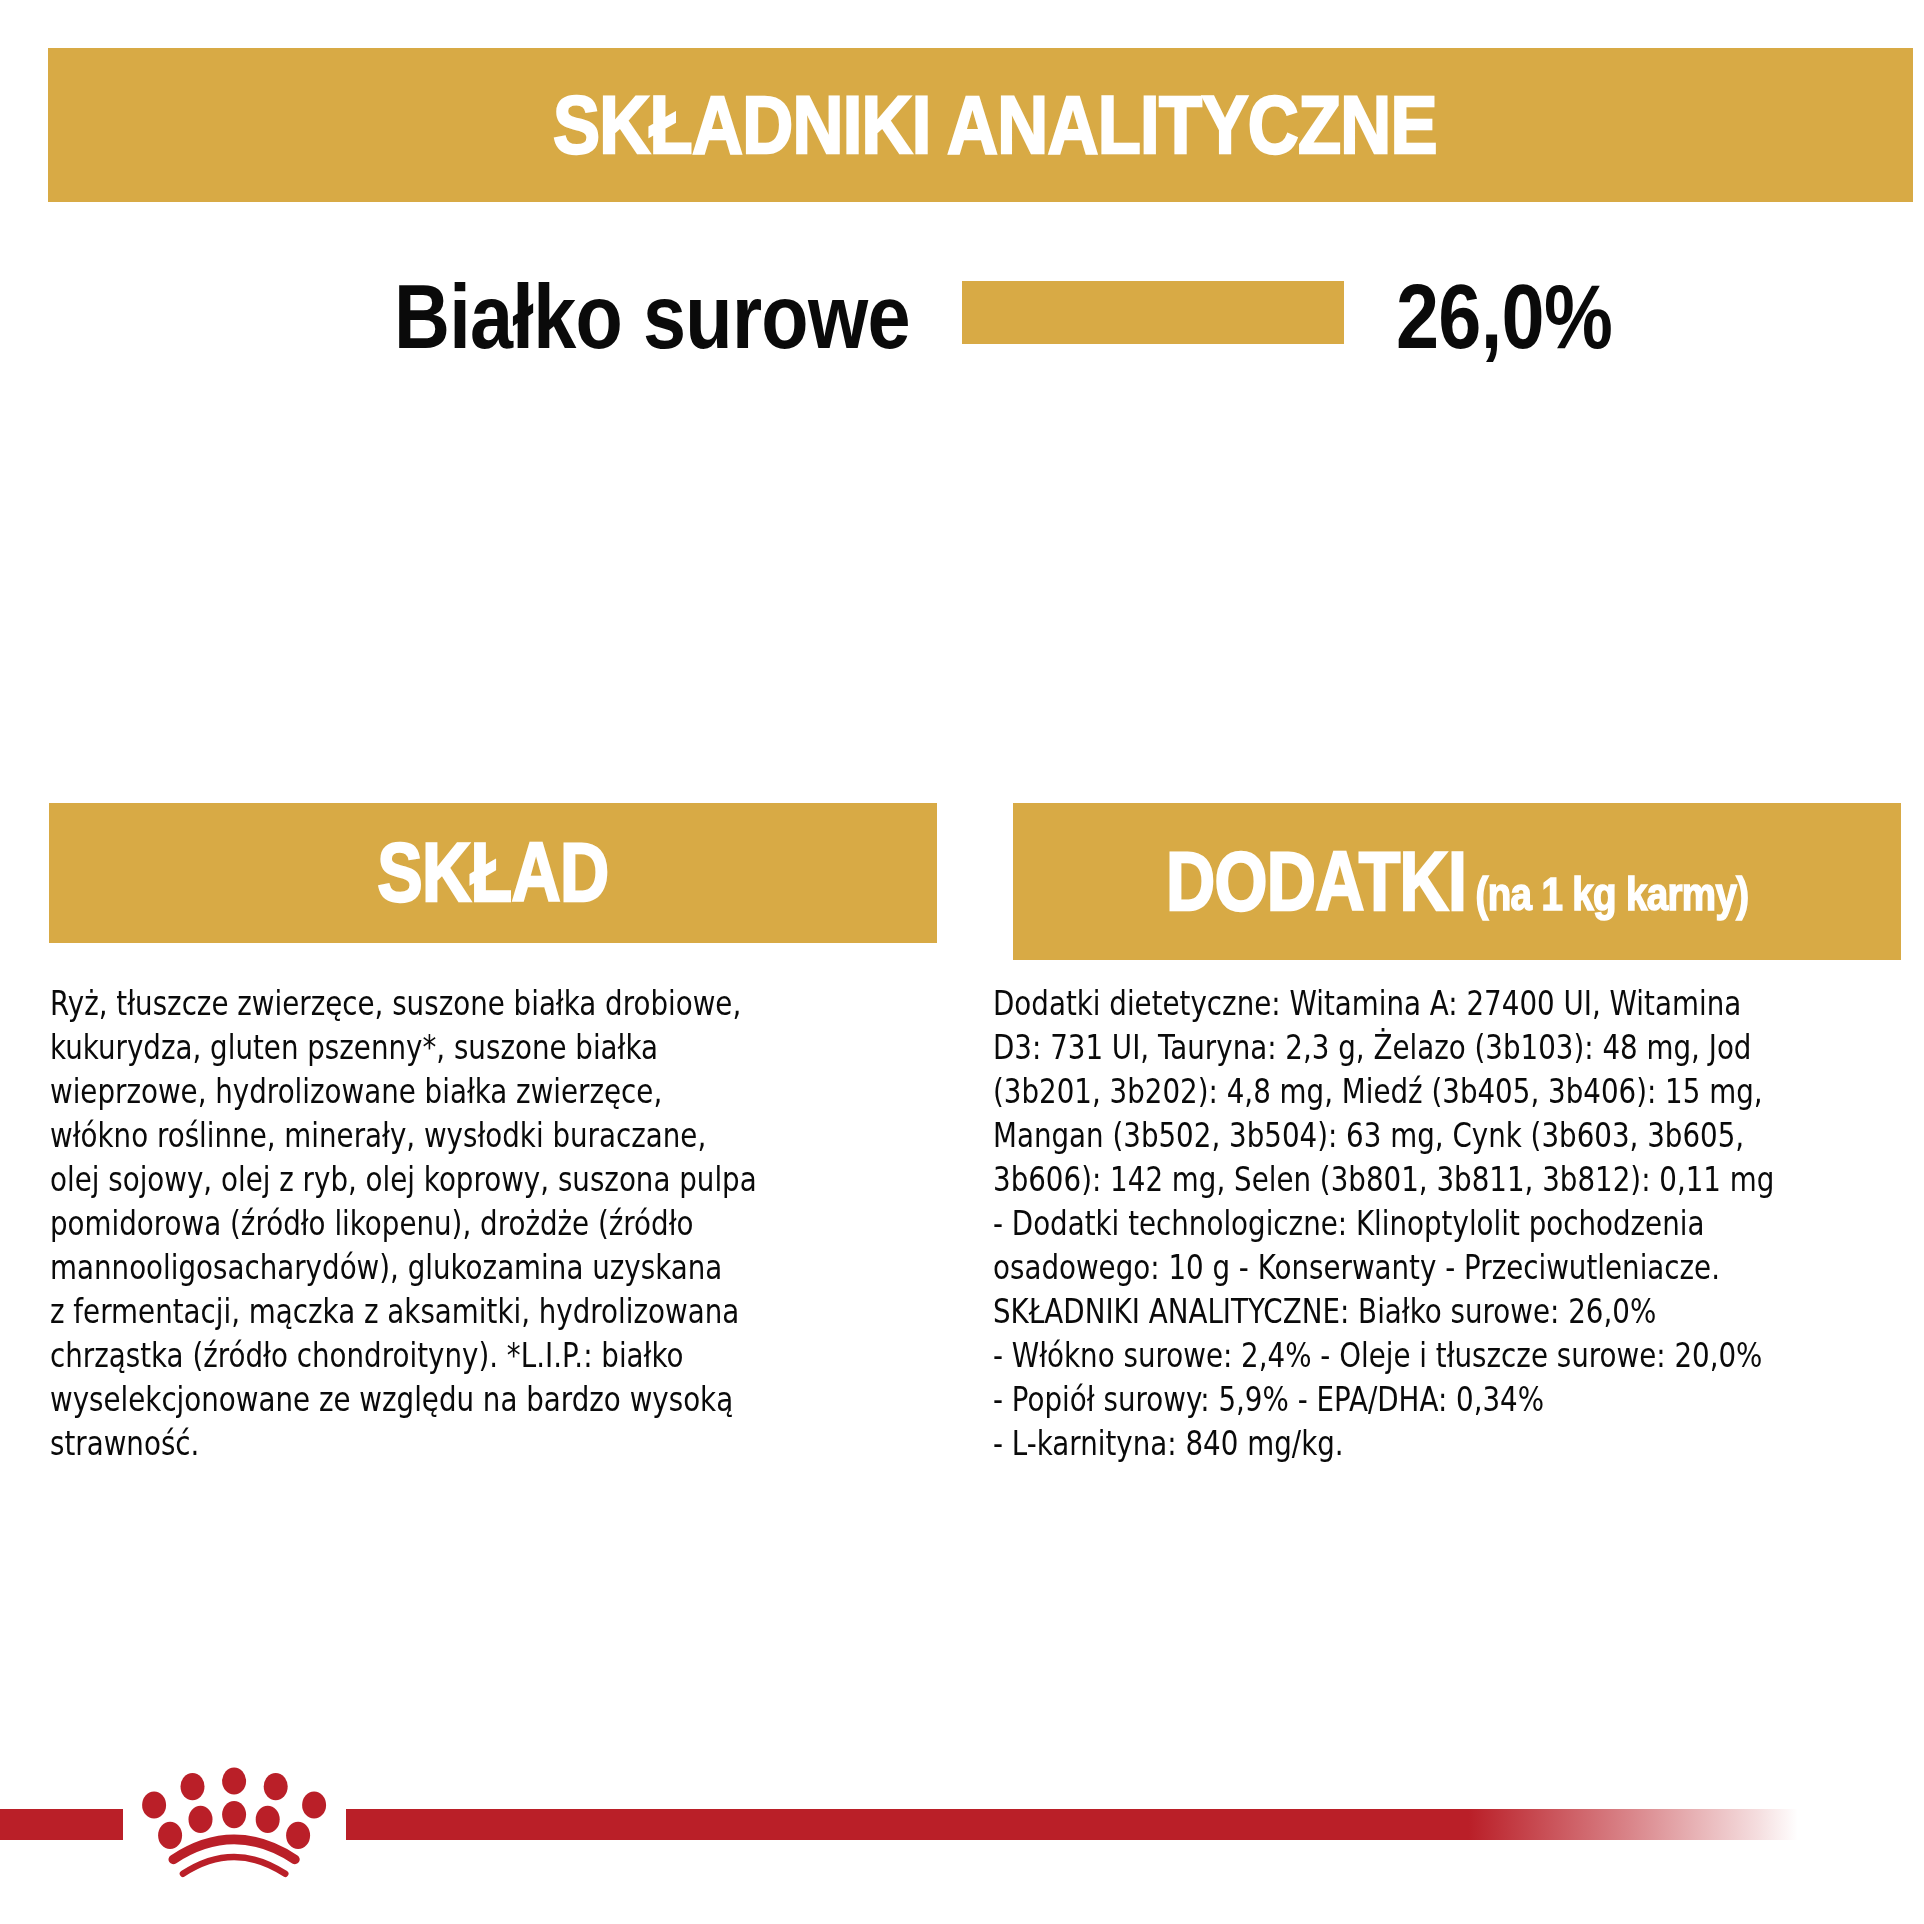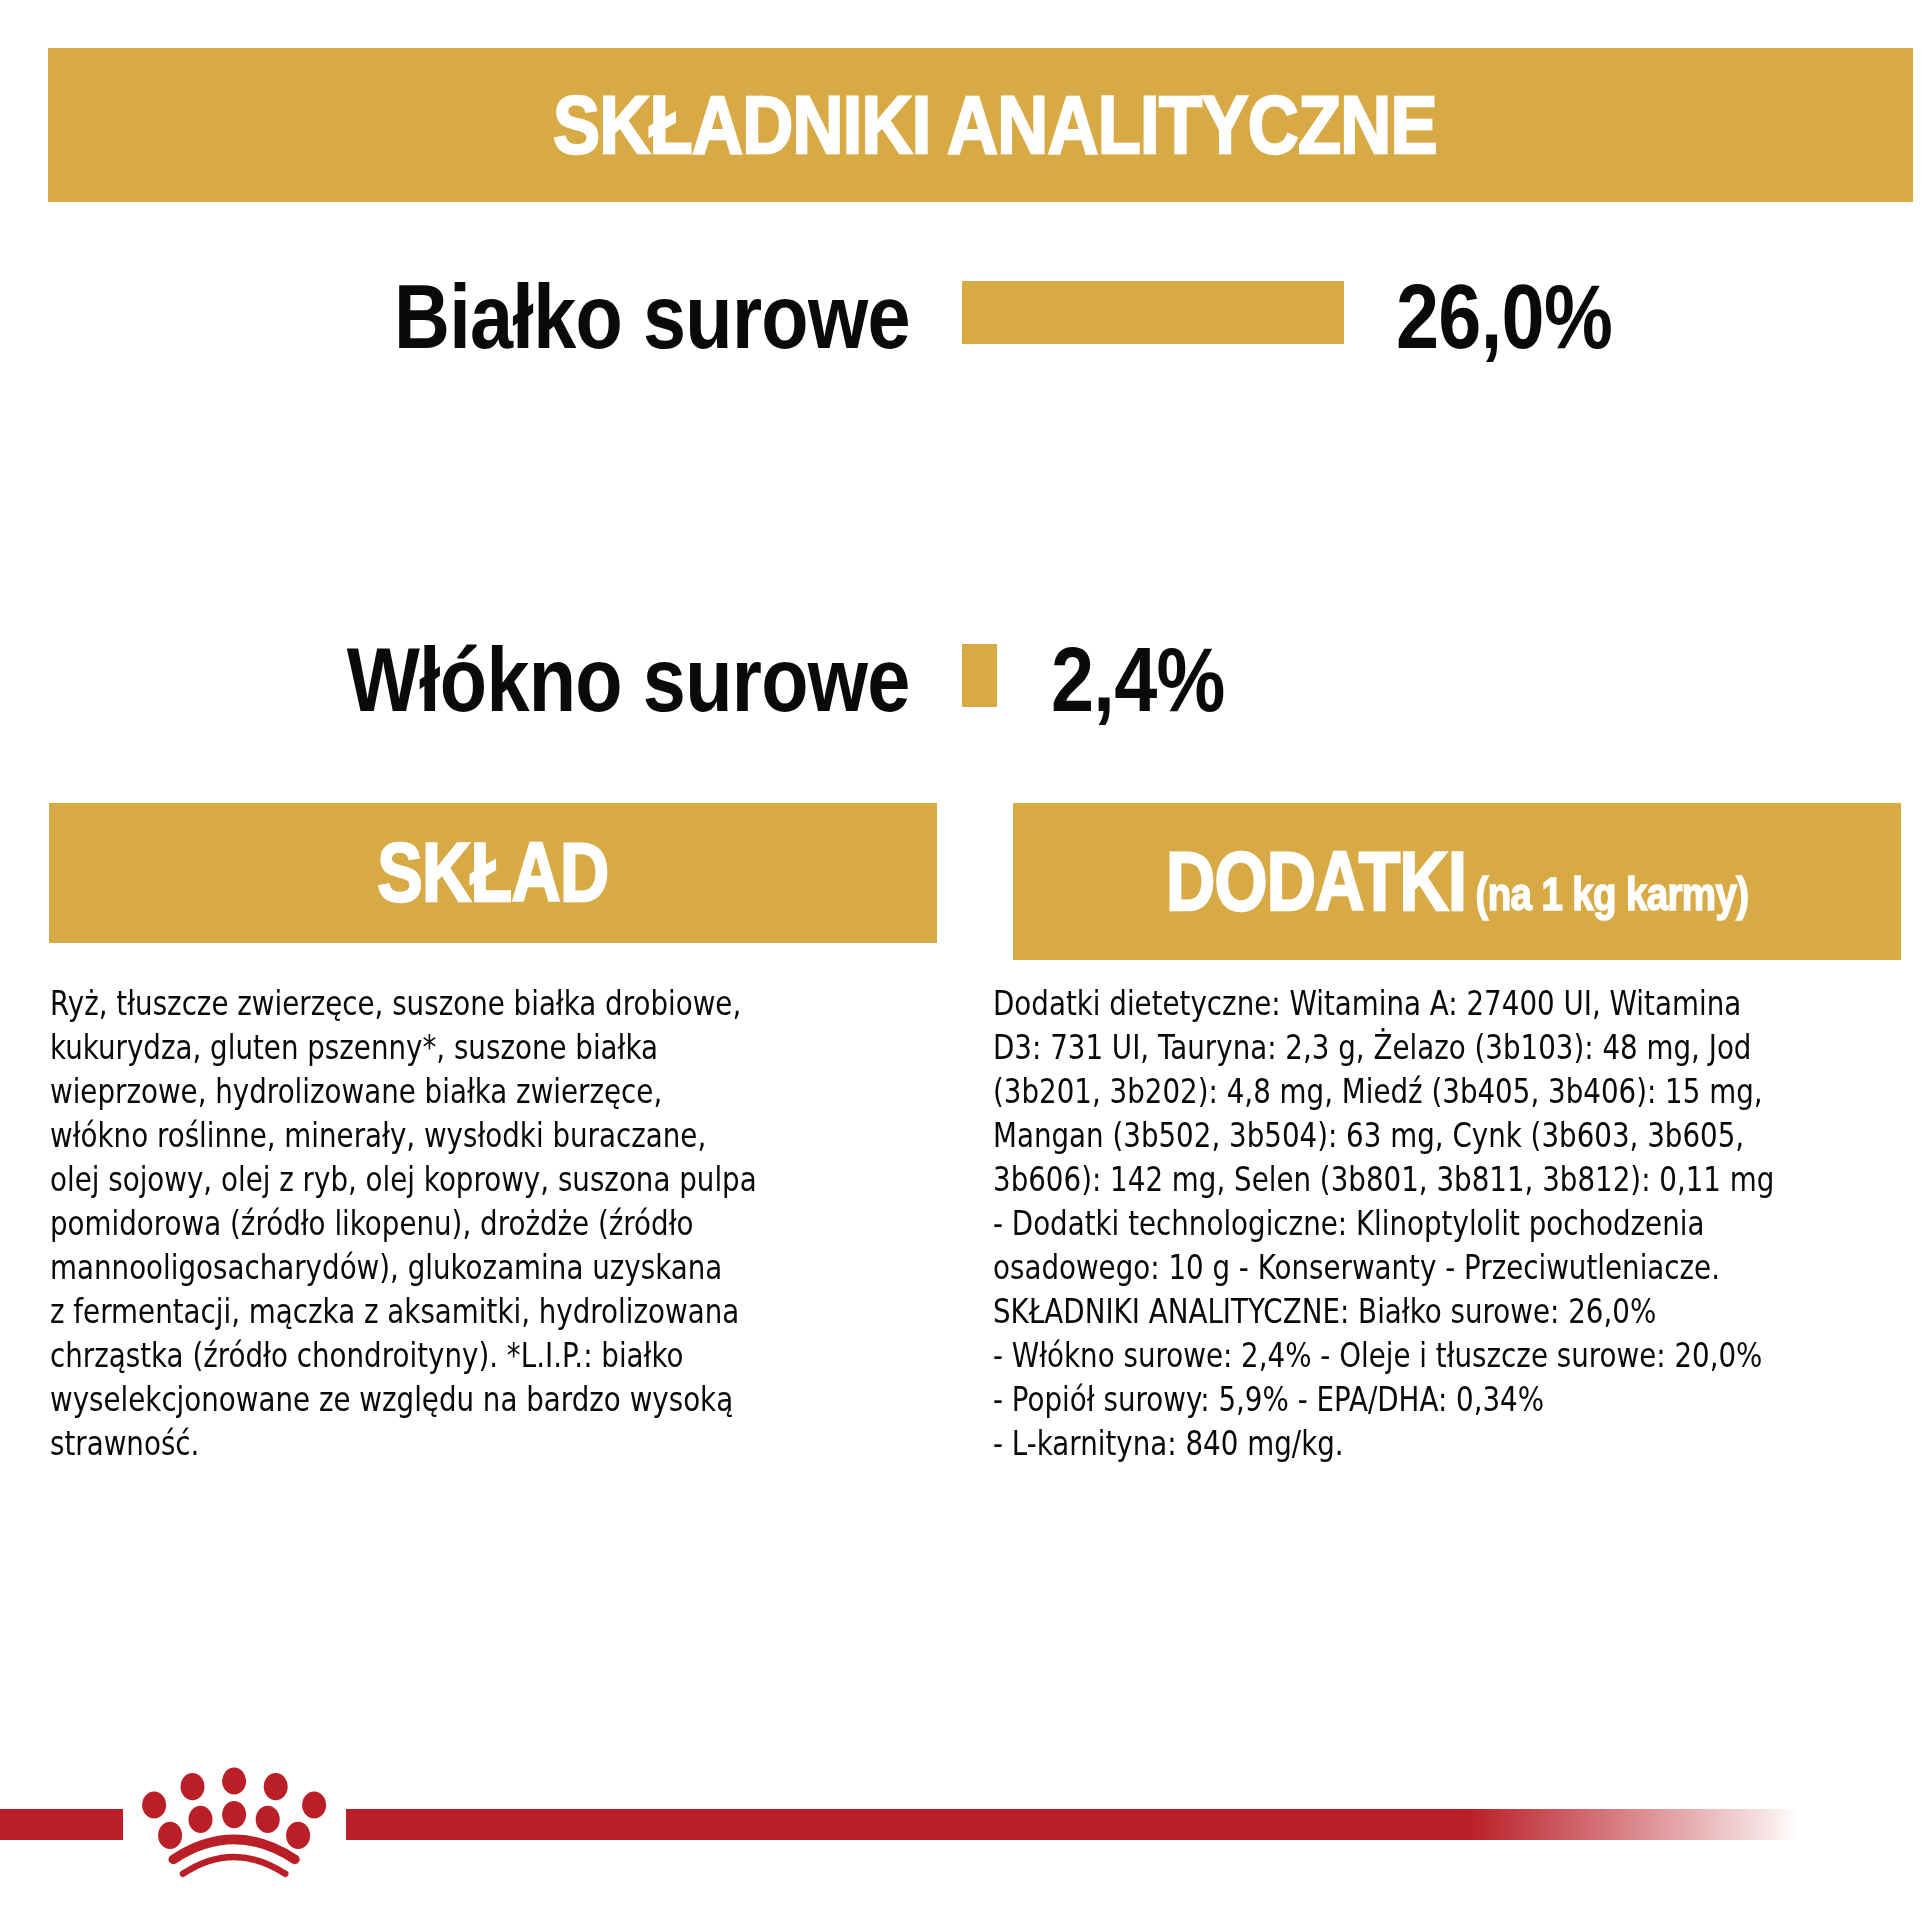--- a/index.html
+++ b/index.html
@@ -52,25 +52,20 @@
 <div class="band" id="hdr-main">
   <span class="band-title">SKŁADNIKI ANALITYCZNE</span>
 </div>
 
 <div class="chart">
   <div class="row" style="top:245px">
     <span class="row-label">Białko surowe</span>
     <div class="bar" style="width:382px"></div>
     <span class="row-value" style="left:1396px">26,0%</span>
   </div>
-  <div class="row" style="top:608px">
-    <span class="row-label">Włókno surowe</span>
-    <div class="bar" style="width:35px"></div>
-    <span class="row-value" style="left:1051px">2,4%</span>
-  </div>
 </div>
 
 <div class="band" id="hdr-sklad">
   <span class="band-title">SKŁAD</span>
 </div>
 <div class="body-text" id="sklad-text">
   <div>Ryż, tłuszcze zwierzęce, suszone białka drobiowe,</div>
   <div>kukurydza, gluten pszenny*, suszone białka</div>
   <div>wieprzowe, hydrolizowane białka zwierzęce,</div>
   <div>włókno roślinne, minerały, wysłodki buraczane,</div>

